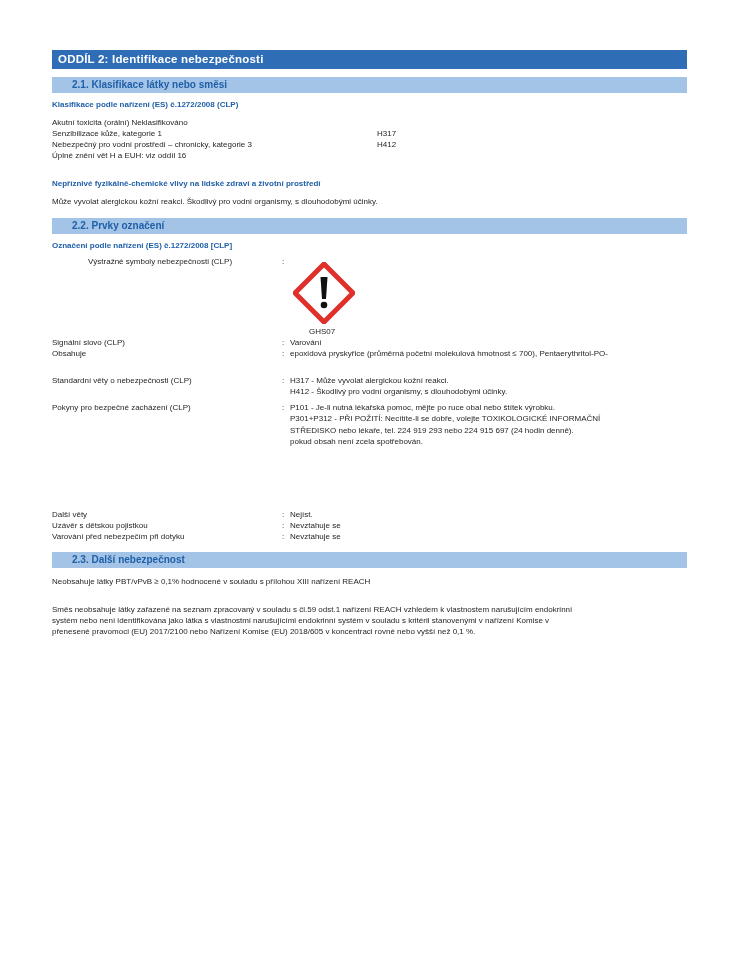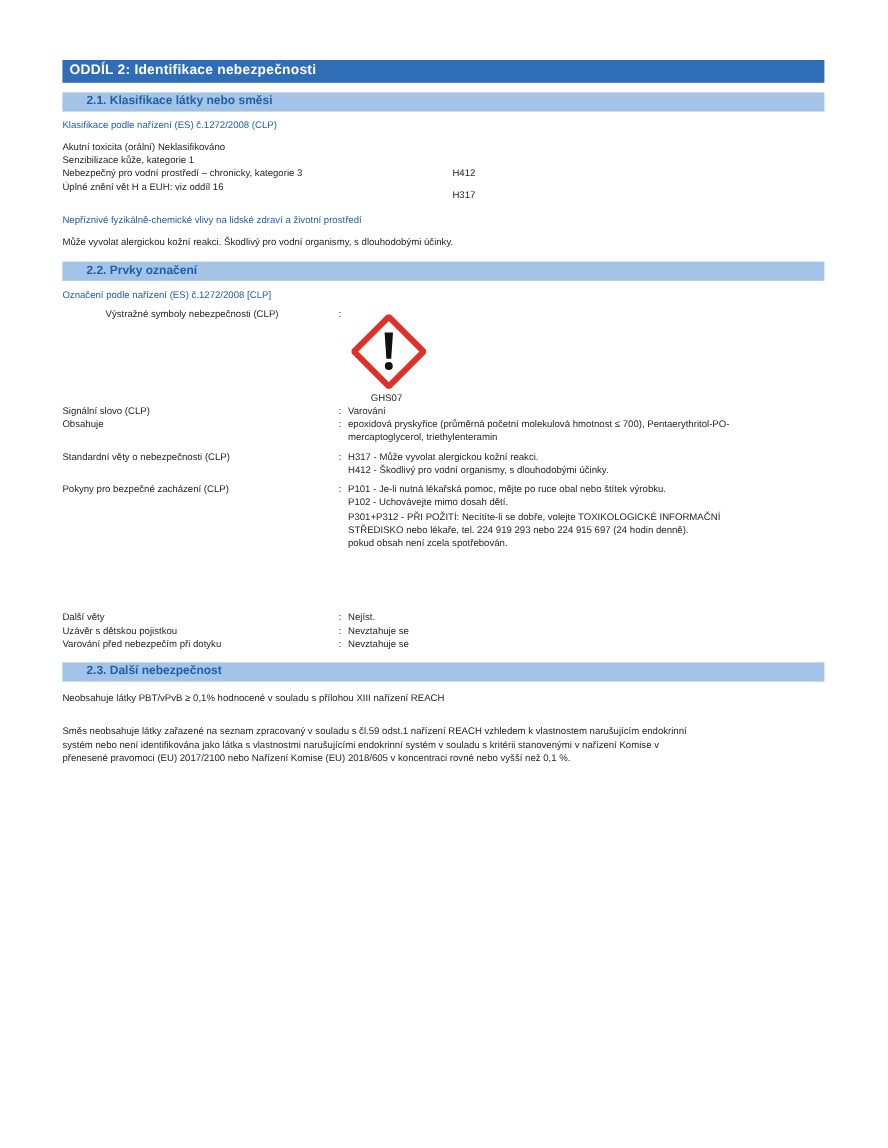--- a/index.html
+++ b/index.html
@@ -5,41 +5,41 @@
   html, body { margin: 0; padding: 0; background: #ffffff; }
   body { width: 740px; height: 957px; position: relative; overflow: hidden;
          font-family: "Liberation Sans", sans-serif; color: #1a1a1a; }
   .page { position: absolute; left: 52px; top: 0; width: 635px; }
   .h-main { position: absolute; left: 0; top: 50px; width: 635px; height: 19px;
             background: #2f6eb6; color: #ffffff; font-weight: bold; font-size: 11.5px;
             line-height: 19px; padding-left: 6px; box-sizing: border-box; letter-spacing: 0.2px; }
   .h-sub { position: absolute; left: 0; width: 635px; height: 16px;
            background: #a3c4e6; color: #1f5fa8; font-weight: bold; font-size: 10px;
            line-height: 16px; padding-left: 20px; box-sizing: border-box; }
-  .h-blue { position: absolute; left: 0; color: #1f5fa8; font-weight: normal; font-size: 8px;
+  .h-blue { position: absolute; left: 0; color: #1f5fa8; font-weight: bold; font-size: 8px;
             line-height: 11px; white-space: nowrap; }
   .txt { position: absolute; font-size: 8px; line-height: 11.3px; color: #1f1f1f; white-space: nowrap; }
   .colon { position: absolute; left: 230px; font-size: 8px; line-height: 11.3px; color: #1f1f1f; }
   .val { position: absolute; left: 238px; font-size: 8px; line-height: 11.3px; color: #1f1f1f; width: 400px; }
   .val div { white-space: nowrap; }
   .pict { position: absolute; left: 241px; top: 262px; width: 62px; height: 62px; }
 </style>
 </head>
 <body>
 
 <div class="page">
 
   <div class="h-main">ODDÍL 2: Identifikace nebezpečnosti</div>
 
   <div class="h-sub" style="top:77px;">2.1. Klasifikace látky nebo směsi</div>
   <div class="h-blue" style="top:99px;">Klasifikace podle nařízení (ES) č.1272/2008 (CLP)</div>
 
   <div class="txt" style="left:0; top:117px;">Akutní toxicita (orální) Neklasifikováno</div>
   <div class="txt" style="left:0; top:128px;">Senzibilizace kůže, kategorie 1</div>
-  <div class="txt" style="left:325px; top:128px;margin-top:29px;">H317</div>
+  <div class="txt" style="left:325px; top:128px;">H317</div>
   <div class="txt" style="left:0; top:139px;">Nebezpečný pro vodní prostředí – chronicky, kategorie 3</div>
   <div class="txt" style="left:325px; top:139px;">H412</div>
   <div class="txt" style="left:0; top:150px;">Úplné znění vět H a EUH: viz oddíl 16</div>
 
   <div class="h-blue" style="top:178px;">Nepříznivé fyzikálně-chemické vlivy na lidské zdraví a životní prostředí</div>
   <div class="txt" style="left:0; top:196px;">Může vyvolat alergickou kožní reakci. Škodlivý pro vodní organismy, s dlouhodobými účinky.</div>
 
   <div class="h-sub" style="top:218px;">2.2. Prvky označení</div>
   <div class="h-blue" style="top:240px;">Označení podle nařízení (ES) č.1272/2008 [CLP]</div>
 
@@ -56,35 +56,33 @@
   <div class="txt" style="left:0; top:337px;">Signální slovo (CLP)</div>
   <div class="colon" style="top:337px;">:</div>
   <div class="val" style="top:337px;">
       <div>Varování</div>
     </div>
 
   <div class="txt" style="left:0; top:348px;">Obsahuje</div>
   <div class="colon" style="top:348px;">:</div>
   <div class="val" style="top:348px;">
     <div>epoxidová pryskyřice (průměrná početní molekulová hmotnost ≤ 700), Pentaerythritol-PO-</div>
-    <div>mercaptoglycerol, triethylenteramin</div>
   </div>
 
   <div class="txt" style="left:0; top:375px;">Standardní věty o nebezpečnosti (CLP)</div>
   <div class="colon" style="top:375px;">:</div>
   <div class="val" style="top:375px;">
     <div>H317 - Může vyvolat alergickou kožní reakci.</div>
     <div>H412 - Škodlivý pro vodní organismy, s dlouhodobými účinky.</div>
   </div>
 
   <div class="txt" style="left:0; top:402px;">Pokyny pro bezpečné zacházení (CLP)</div>
   <div class="colon" style="top:402px;">:</div>
   <div class="val" style="top:402px;">
     <div>P101 - Je-li nutná lékařská pomoc, mějte po ruce obal nebo štítek výrobku.</div>
-    <div>P102 - Uchovávejte mimo dosah dětí.</div>
     <div>P301+P312 - PŘI POŽITÍ: Necítíte-li se dobře, volejte TOXIKOLOGICKÉ INFORMAČNÍ</div>
     <div>STŘEDISKO nebo lékaře, tel. 224 919 293 nebo 224 915 697 (24 hodin denně).</div>
     <div>pokud obsah není zcela spotřebován.</div>
   </div>
 
   <div class="txt" style="left:0; top:509px;">Další věty</div>
   <div class="colon" style="top:509px;">:</div>
   <div class="val" style="top:509px;">
       <div>Nejíst.</div>
     </div>

